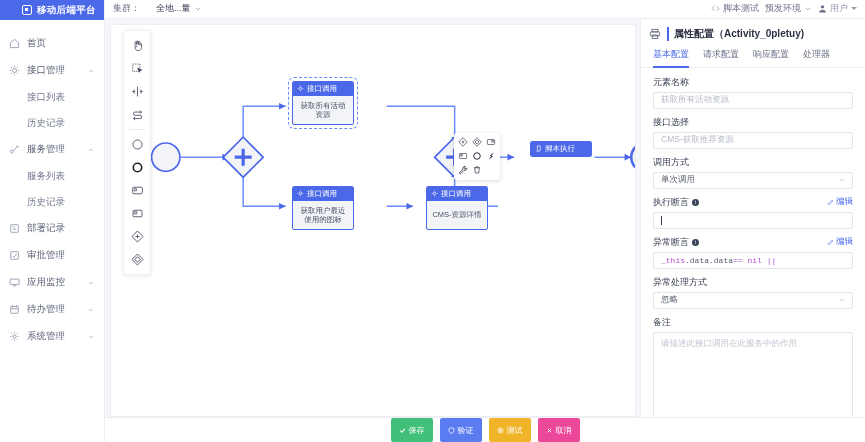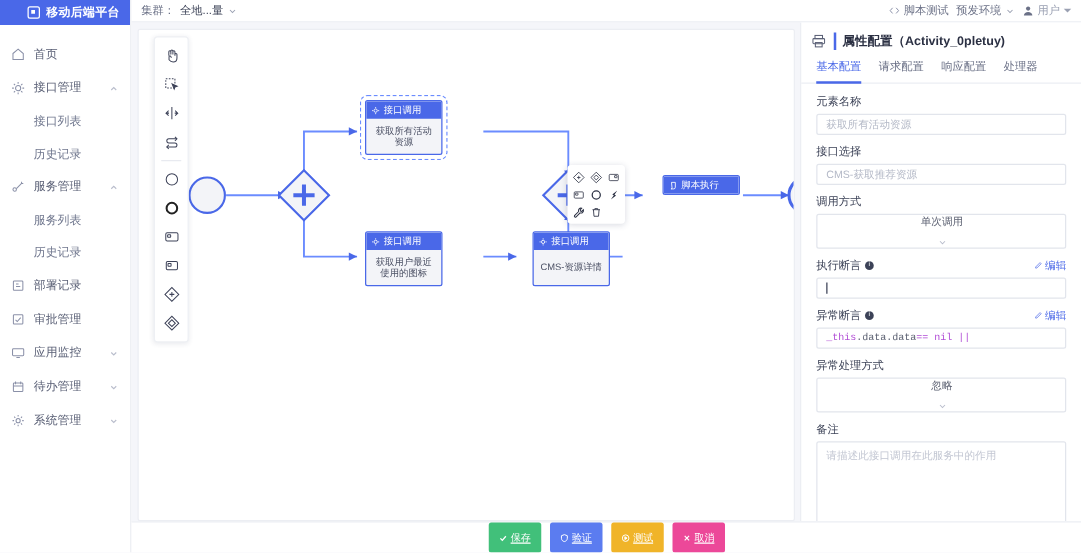--- a/index.html
+++ b/index.html
@@ -29,21 +29,21 @@
   .mi .lbl { flex:1 1 auto; white-space:nowrap; }
   .mi .chev { width:8px; height:8px; color:#b9bdcc; }
   .mi .chev svg { width:8px; height:8px; display:block; }
   .mi.sub { padding-left:27px; font-size:9.5px; color:#70778e; height:26px; }
 
   
   .main { flex:1 1 auto; display:flex; flex-direction:column; height:442px;
           position:relative; }
   .topbar { height:20px; background:#fff; border-bottom:1px solid #eceef3;
             display:flex; align-items:center; padding:0 8px; gap:6px; }
-  .cluster { display:flex; align-items:center; gap:4px; font-size:9px; color:#6b7187; }
+  .cluster { display:flex; align-items:center; gap:16px; font-size:9px; color:#6b7187; }
   .cluster .sel { display:flex; align-items:center; gap:3px; color:#3c4257; }
   .cluster .sel .txt{ filter:blur(.35px); }
   .spacer { flex:1 1 auto; }
   .tb-item { display:flex; align-items:center; gap:3px; font-size:9px;
              color:#6b7187; cursor:pointer; }
   .tb-item .ic { width:9px; height:9px; display:block; color:#8a90a8;}
   .tb-item .ic svg{ width:9px; height:9px; display:block;}
   .avatar-wrap { display:flex; align-items:center; gap:3px; }
   .avatar { width:9px; height:9px; color:#6b7187; }
   .avatar svg{ width:9px;height:9px;display:block;}
@@ -85,21 +85,21 @@
   .node .nbody { min-height:28px; display:flex; align-items:center;
                  justify-content:center; text-align:center; font-size:7.5px;
                  color:#4a4f63; padding:3px 4px; line-height:1.25; }
   .node.selected { outline:1px dashed #6b8cff; outline-offset:3px; }
 
   
   .actionbar { height:26px; background:#fff; border-top:1px solid #eceef3;
                display:flex; align-items:center; justify-content:center; gap:7px; }
   .btn { height:15px; padding:12px 8px; border-radius:2px; font-size:8px; color:#fff;
          display:flex; align-items:center; gap:3px; cursor:pointer; border:none;
-         font-family:inherit;text-decoration:underline; }
+         font-family:inherit; }
   .btn .ic{ width:7px;height:7px;display:block;}
   .btn .ic svg{width:7px;height:7px;display:block;}
 
   
   .rpanel { width:225px; flex:0 0 225px; background:#fff; border-left:1px solid #eceef3;
             display:flex; flex-direction:column; height:100%; }
   .rp-head { display:flex; align-items:center; gap:6px; padding:8px 10px 4px 8px; }
   .rp-printer { width:12px;height:12px;color:#5a6076; flex:0 0 12px;}
   .rp-printer svg{width:12px;height:12px;display:block;}
   .rp-title { font-size:10px; color:#2b3043; font-weight:bold;
@@ -120,23 +120,23 @@
                    align-items:center; gap:2px; cursor:pointer; }
   .flabel .right svg { width:7px; height:7px; display:block; }
   .inp { height:17px; border:1px solid #e2e5ec; border-radius:2px; background:#fff;
          display:flex; align-items:center; padding:0 7px; font-size:8.5px;
          color:#b4b9c7; }
   .inp.code { font-family:"Liberation Mono","DejaVu Sans Mono",monospace;
               font-size:8px; color:#e0529c; }
   .inp.code .kw { color:#b24fd6; }
   .inp.code .obj { color:#5b6071; }
   .inp .caretbar { width:1px; height:9px; background:#3c4257; }
-  .sel-inp { height:28px; border:1px solid #e2e5ec; border-radius:2px; background:#fff;
+  .sel-inp { height:17px; border:1px solid #e2e5ec; border-radius:2px; background:#fff;
              display:flex; align-items:center; padding:0 6px 0 7px; font-size:8.5px;
-             color:#5b6071;flex-direction:column; }
+             color:#5b6071; }
   .sel-inp .v { flex:1 1 auto; }
   .sel-inp svg { width:8px; height:8px; display:block; color:#b9bdcc; }
   .ta { height:95px; border:1px solid #e2e5ec; border-radius:2px; background:#fff;
         padding:5px 7px; font-size:8.5px; color:#c2c6d2; }
 </style>
 </head>
 <body>
 
 <div class="app">
 

